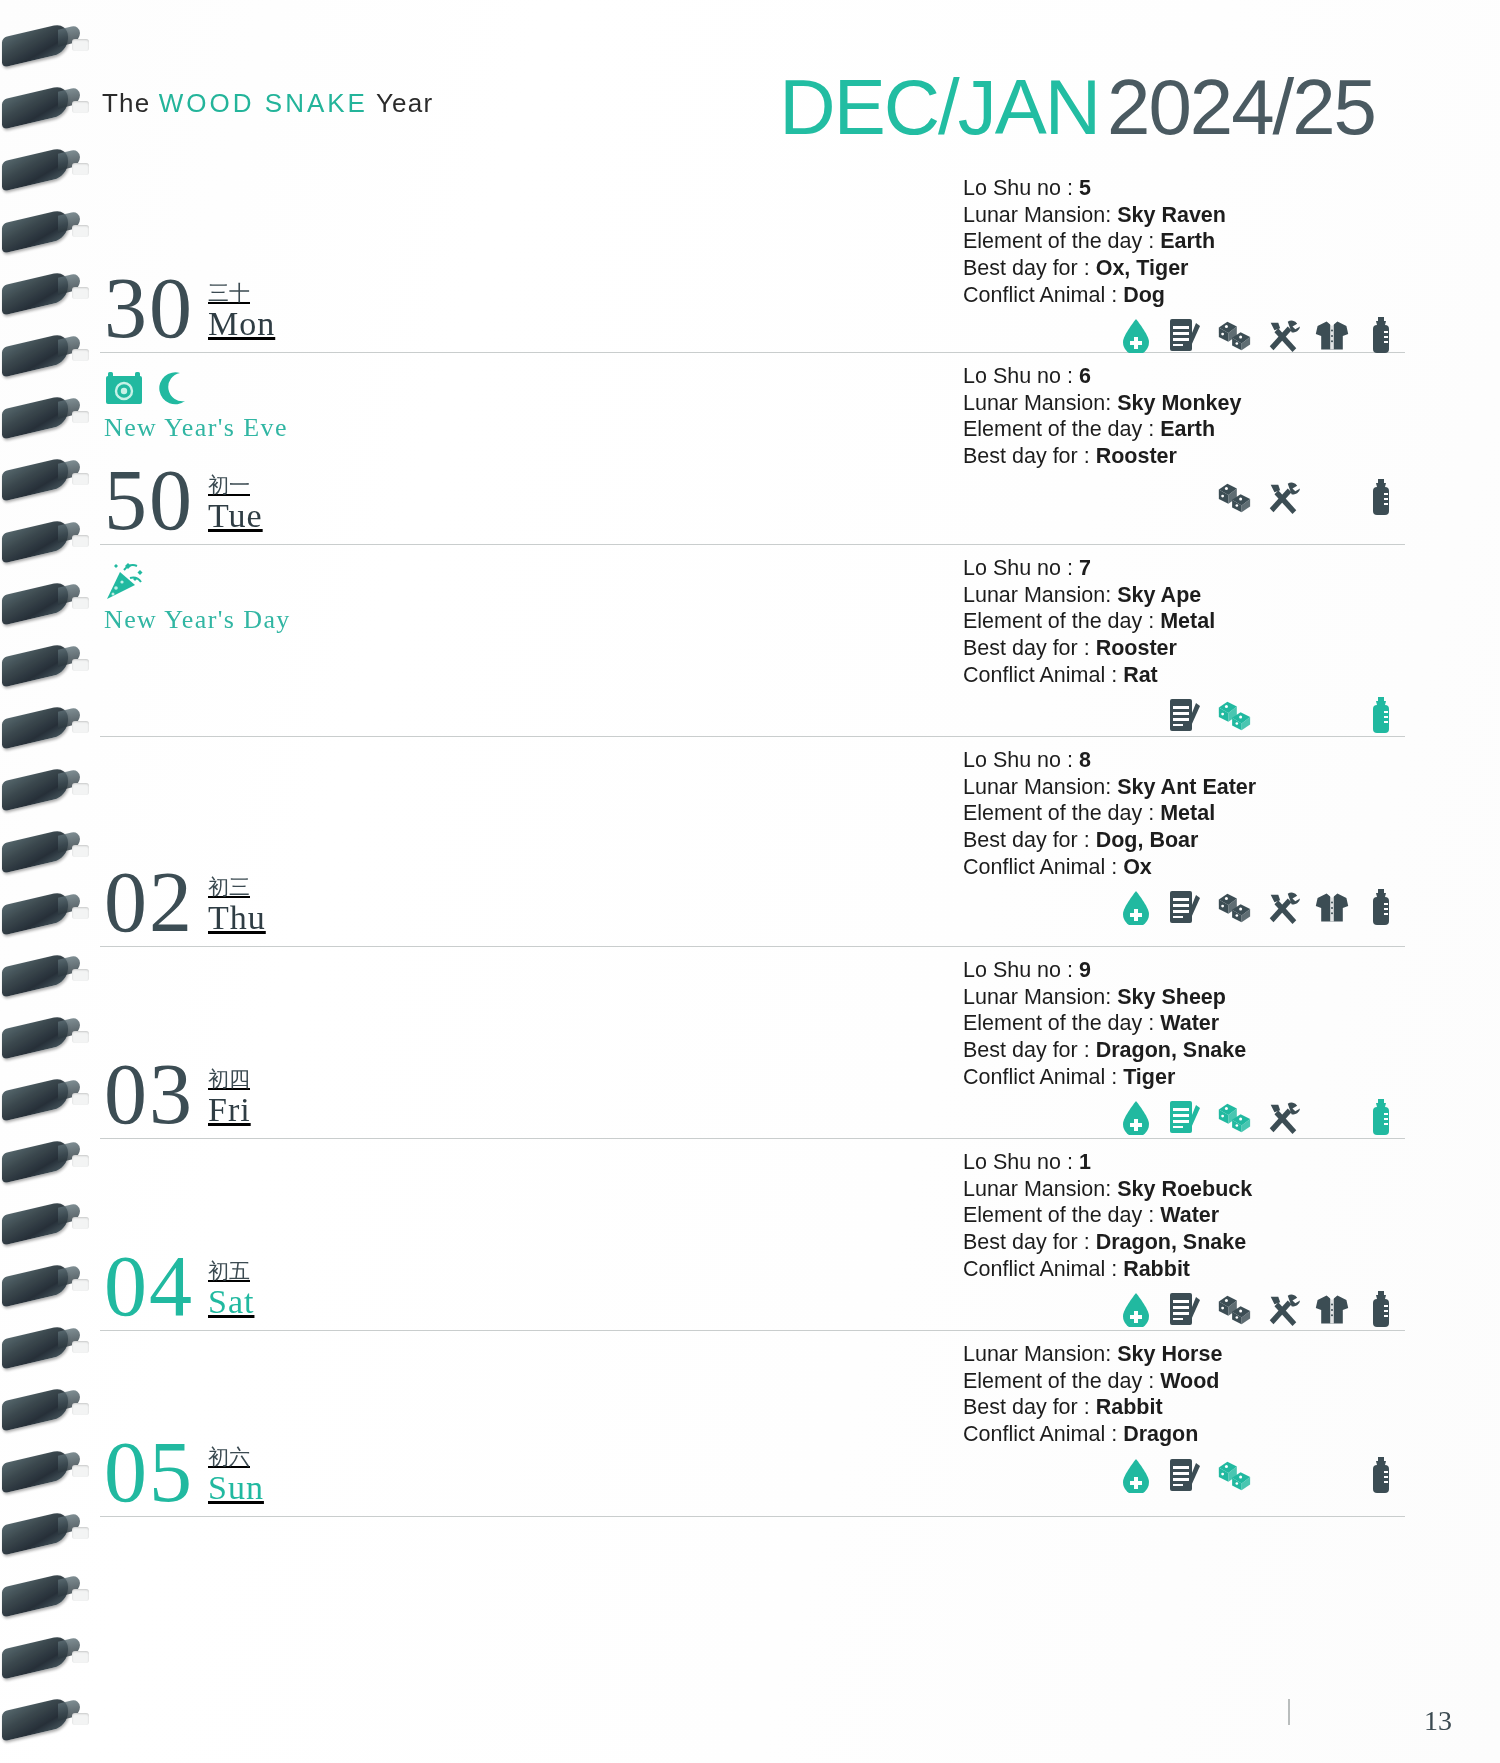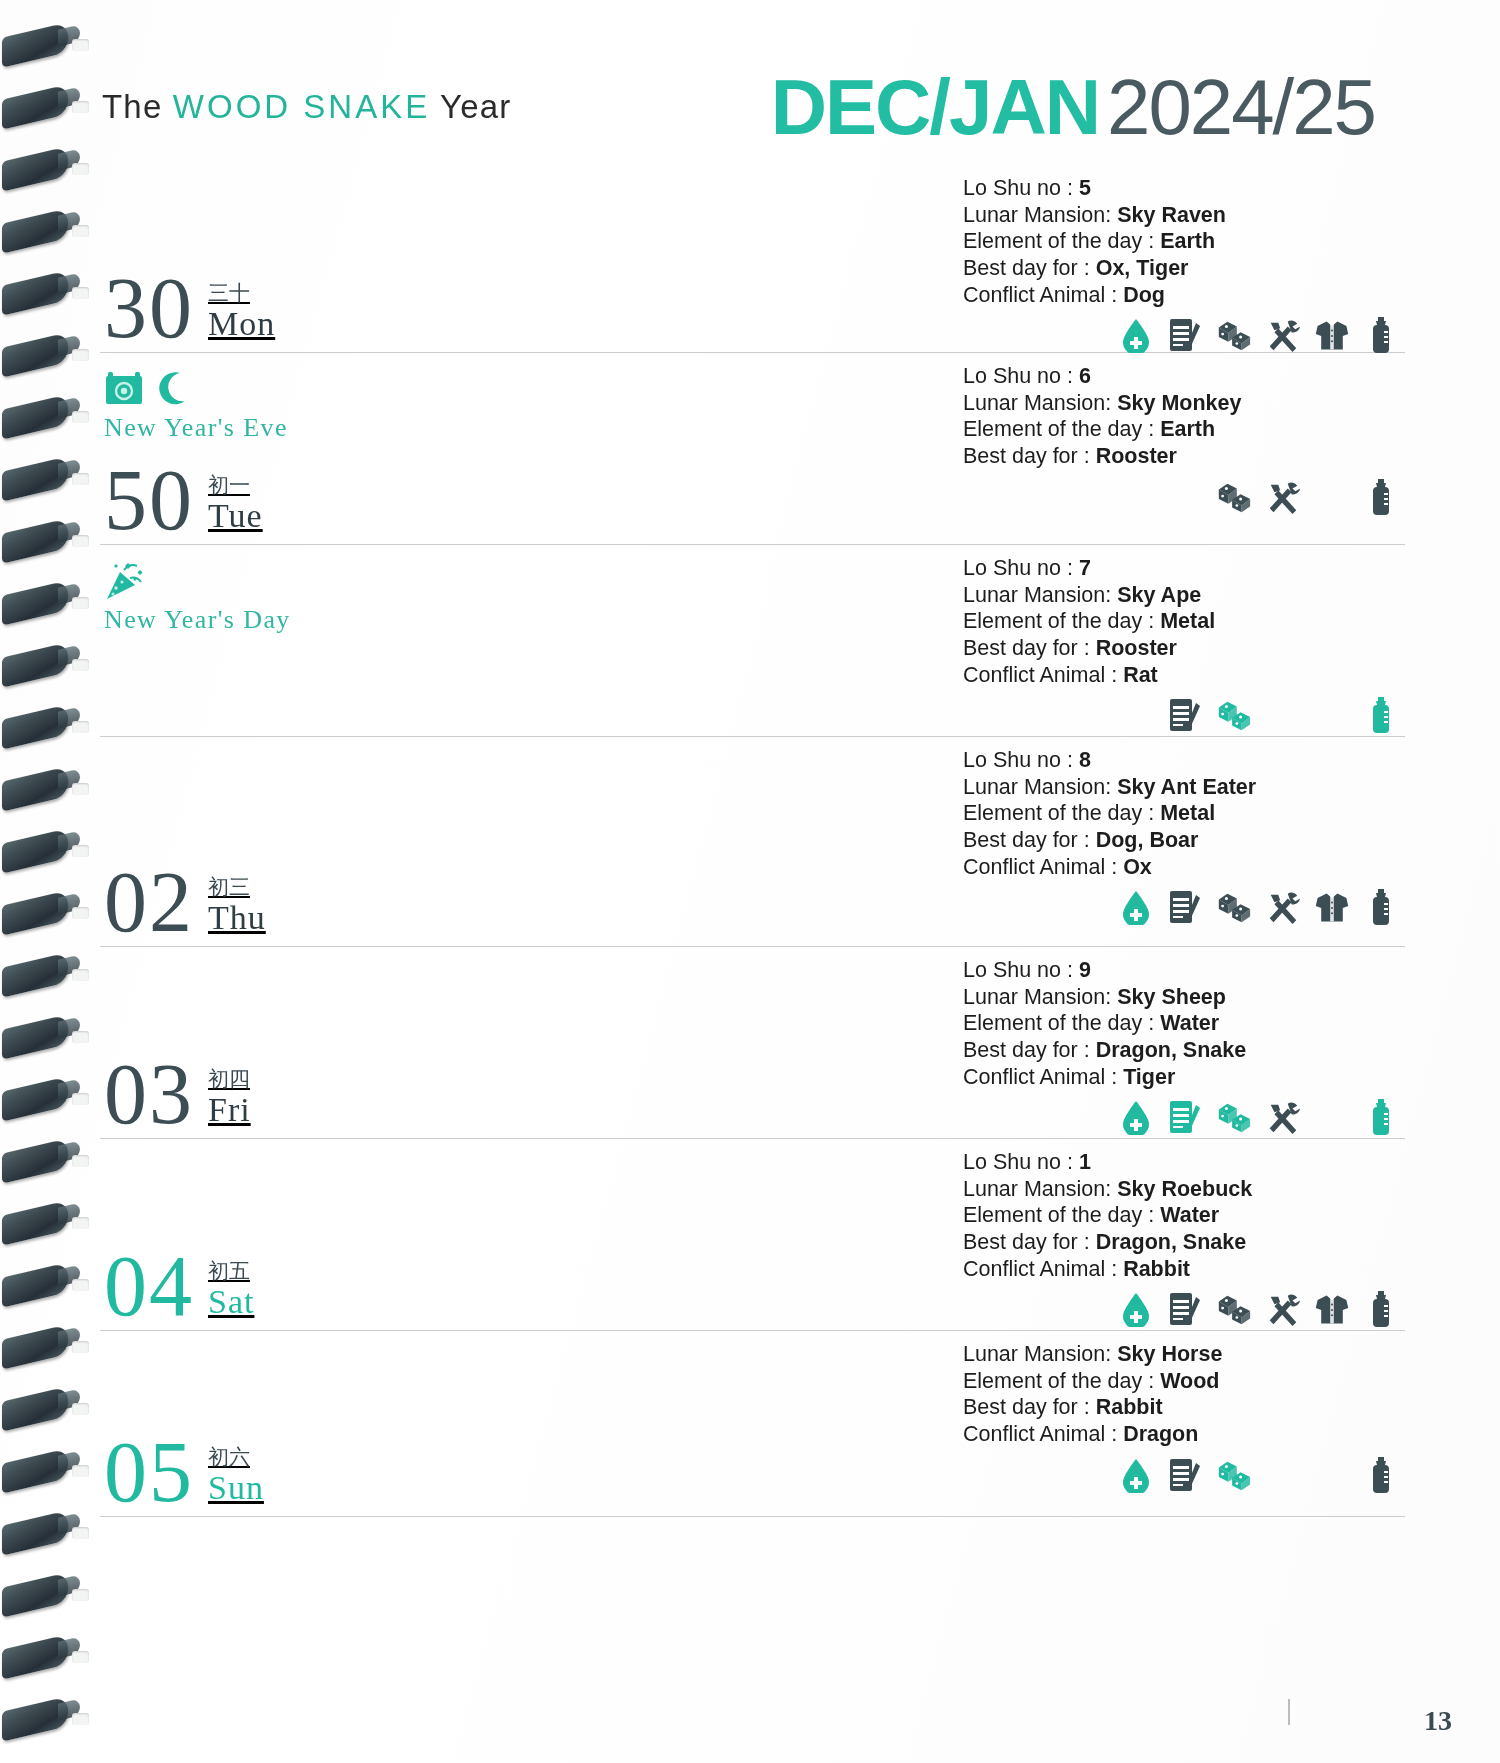--- a/index.html
+++ b/index.html
@@ -58,42 +58,42 @@
 
   
   .header {
     position: absolute;
     left: 100px; top: 70px;
     width: 1330px; height: 95px;
   }
   .year-title {
     position: absolute;
     left: 2px; top: 18px;
-    font-size: 33px;
+    font-size: 26px;
     letter-spacing: 1.2px;
     color: #2b2b2b;
     font-weight: 400;
     white-space: nowrap;
   }
   .year-title .accent {
     color: #23b49a;
     letter-spacing: 3px;
   }
   .month-block {
     position: absolute;
     right: 55px; top: -8px;
     font-size: 78px;
     letter-spacing: 0px;
     font-weight: 400;
     white-space: nowrap;
     font-family: "Liberation Sans", sans-serif;
   }
   .month-block .months {
     color: #22bda2;
-    font-weight: 700;
+    font-weight: 400;
     letter-spacing: -2px;
   }
   .month-block .years {
     color: #4a5a61;
     font-weight: 300;
     letter-spacing: -2px;
     margin-left: 8px;
   }
 
   
@@ -200,21 +200,20 @@
 
   svg { display: block; }
 
   
   .page-no {
     position: absolute;
     right: 48px; bottom: 26px;
     font-size: 28px;
     color: #3b4a51;
     font-family: "Liberation Serif", serif;
-    font-weight: bold;
   }
 
   .tick {
     position:absolute;
     right: 210px; bottom: 38px;
     width: 2px; height: 26px;
     background: #b9bdbd;
   }
 </style>
 </head>

